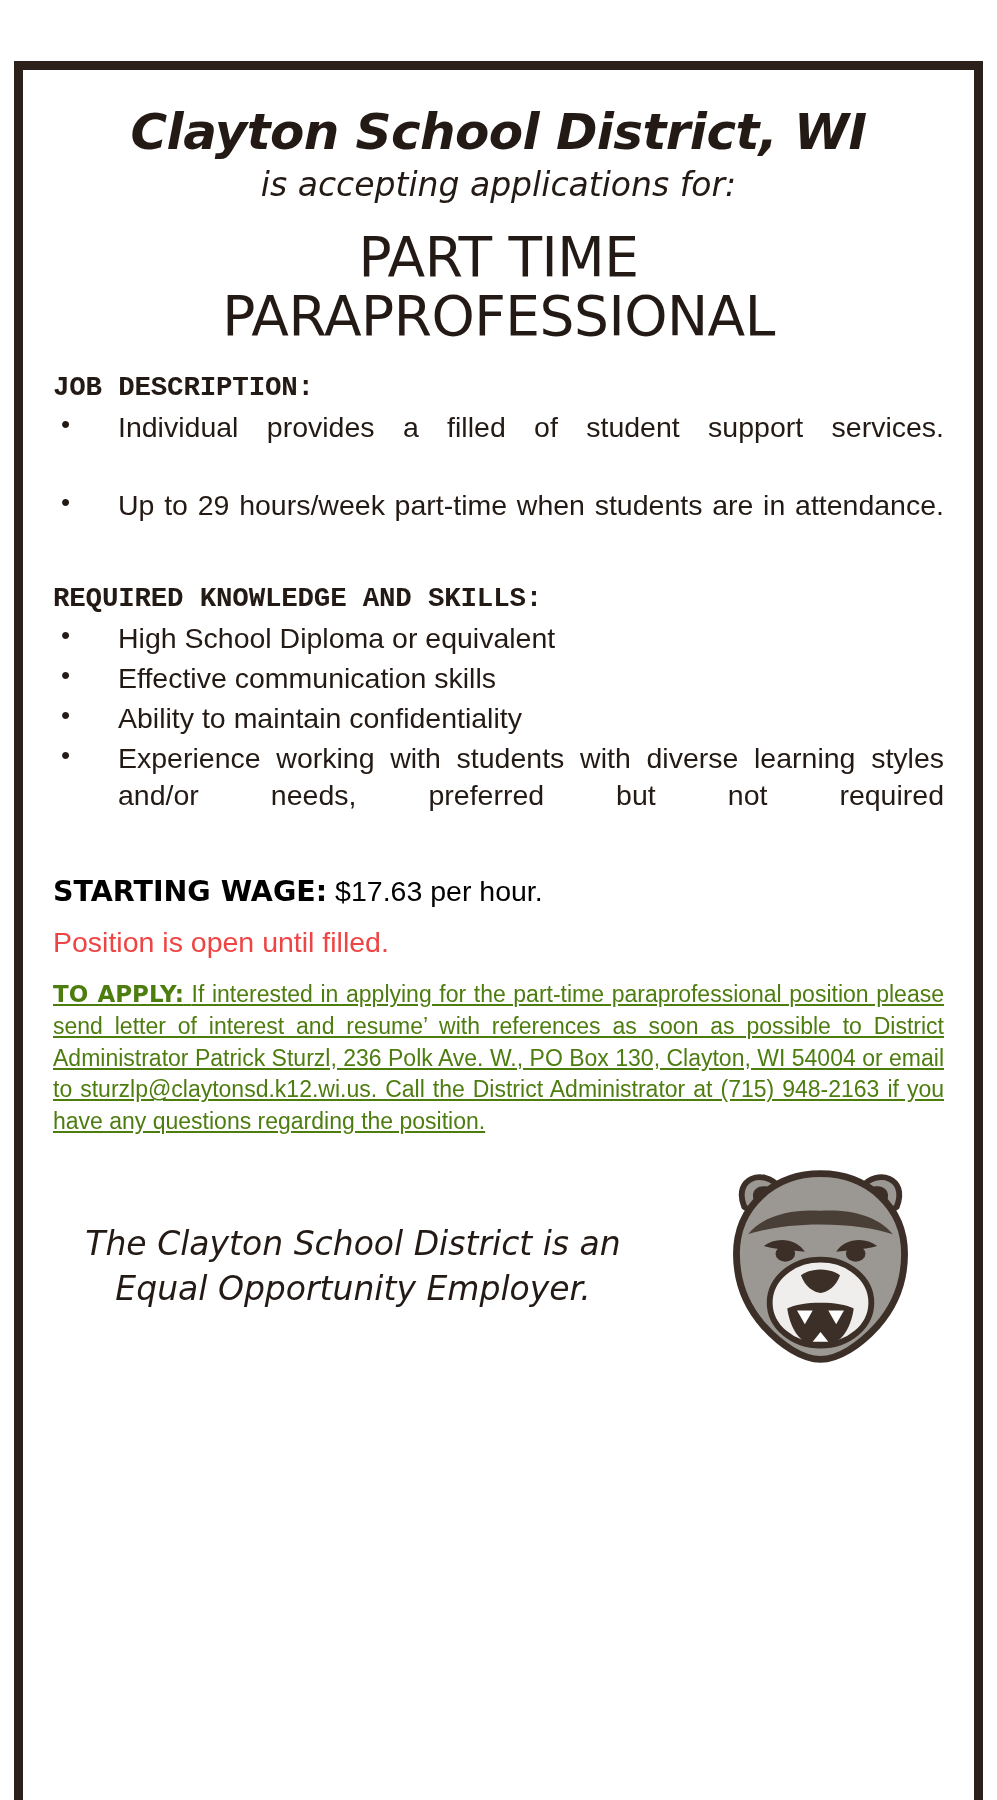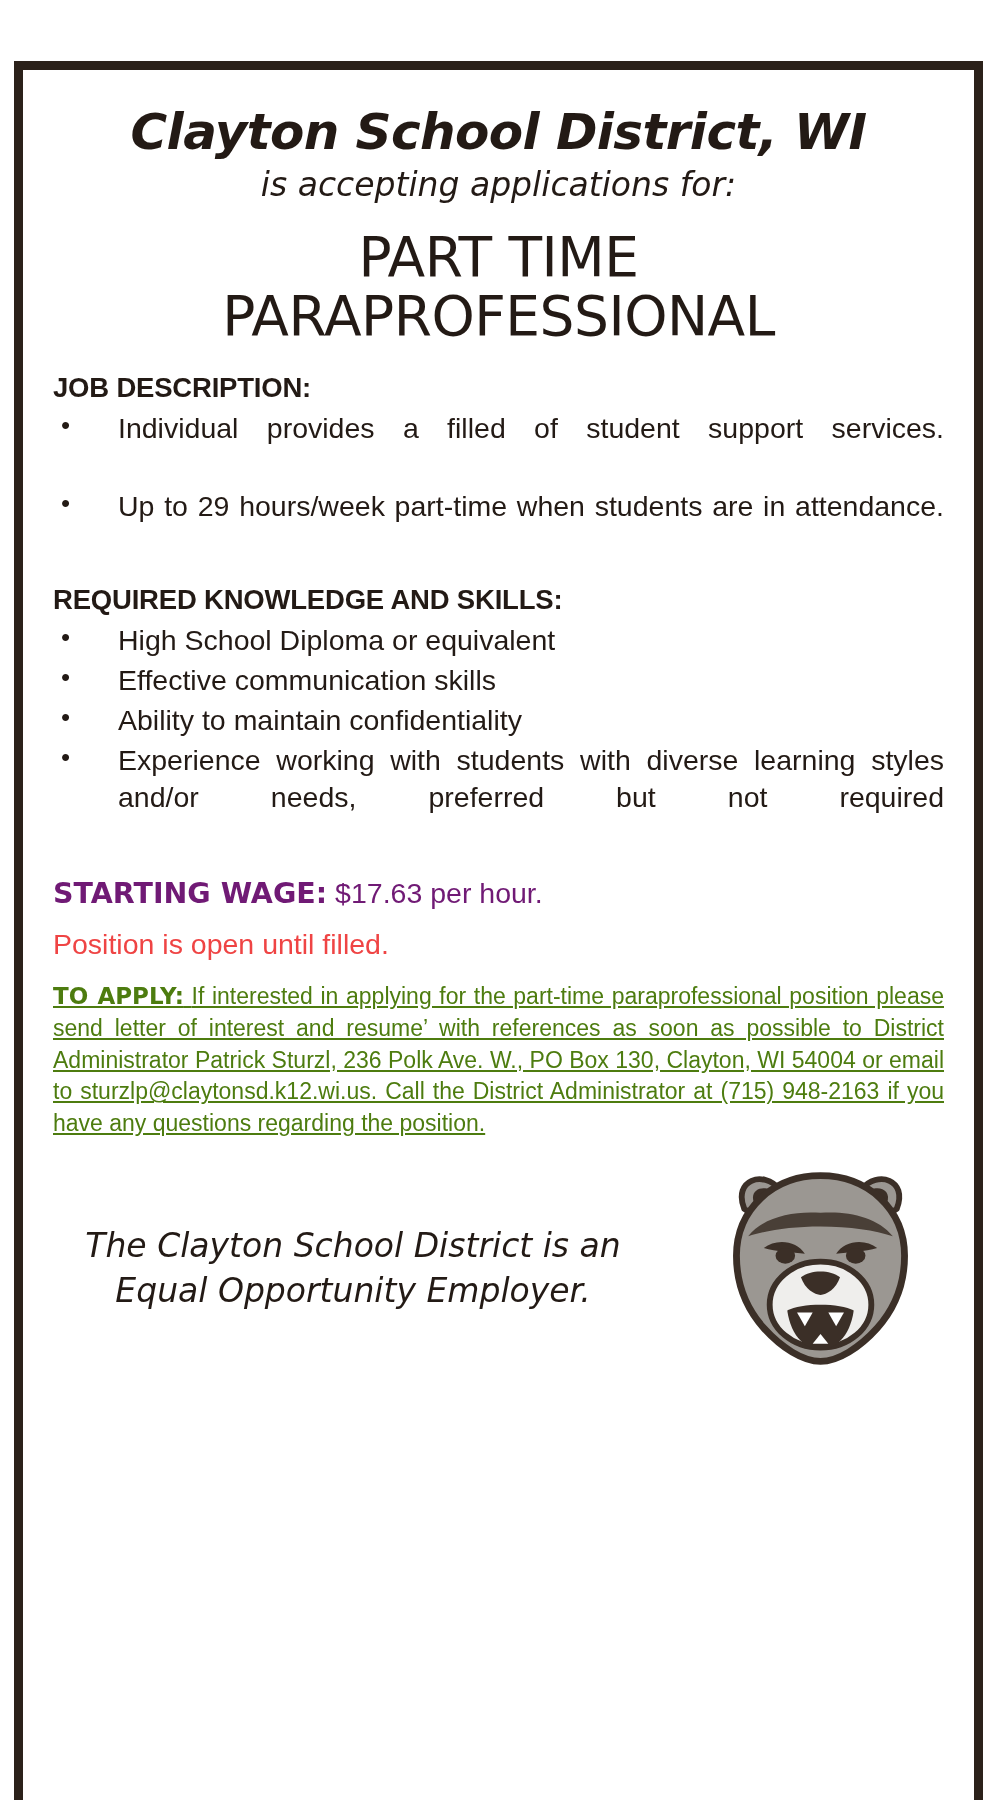--- a/index.html
+++ b/index.html
@@ -60,21 +60,21 @@
     letter-spacing: -0.5px;
     color: #231a15;
     margin: 0 0 26px 0;
   }
   .position-title .ln {
     display: block;
   }
 
   
   .section-heading {
-    font-family: Liberation Sans, sans-serif;
+    font-family: Liberation Mono, monospace;
     font-weight: bold;
     font-size: 27.5px;
     letter-spacing: -0.2px;
     color: #231a15;
     margin: 0 0 6px 0;
   }
   ul.bullets {
     list-style: none;
     margin: 0 0 20px 0;
     padding: 0;
@@ -101,21 +101,21 @@
   li.justify::after {
     content: "";
     display: inline-block;
     width: 100%;
   }
 
   .wage-line {
     font-size: 28.5px;
     line-height: 1.3;
     margin: 16px 0 14px 0;
-    color: #701a75;
+    color: #000000;
   }
   .wage-line b {
     font-family: "DejaVu Sans", sans-serif;
     font-weight: bold;
   }
   .open-line {
     font-size: 28.5px;
     line-height: 1.3;
     margin: 0 0 18px 0;
     color: #ef4444;

